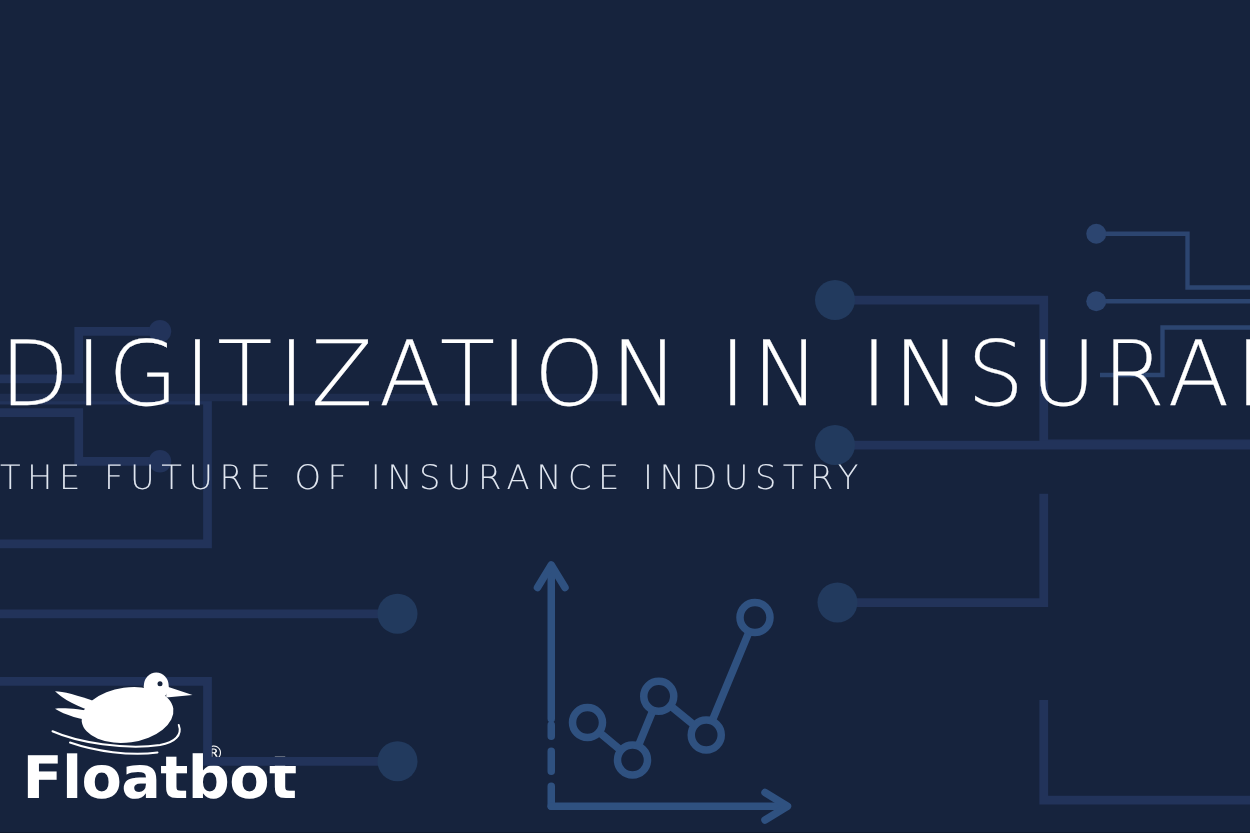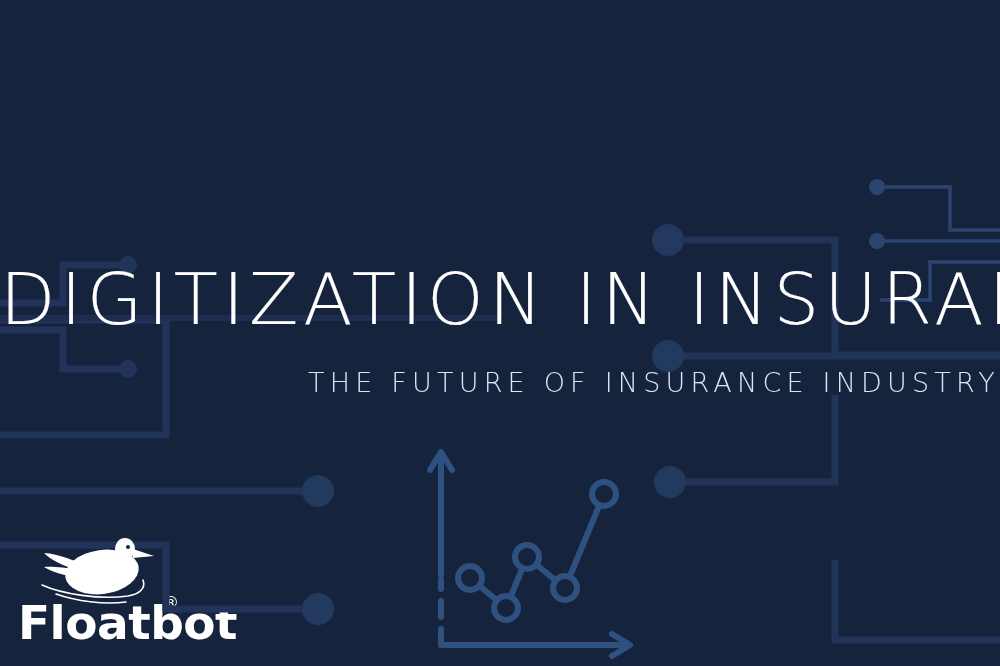--- a/index.html
+++ b/index.html
@@ -52,21 +52,21 @@
     line-height: 74px;
     letter-spacing: 5px;
     white-space: nowrap;
     -webkit-text-stroke: 0.2px #ffffff;
   }
   .subhead {
     position: absolute;
     left: 0;
     top: 368px;
     width: 1000px;
-    text-align: right;
+    text-align: left;
     color: #dfe5ef;
     font-family: "DejaVu Sans", sans-serif;
     font-weight: 300;
     font-size: 27px;
     line-height: 30px;
     letter-spacing: 5.2px;
     white-space: nowrap;
   }
 
   .wordmark {

